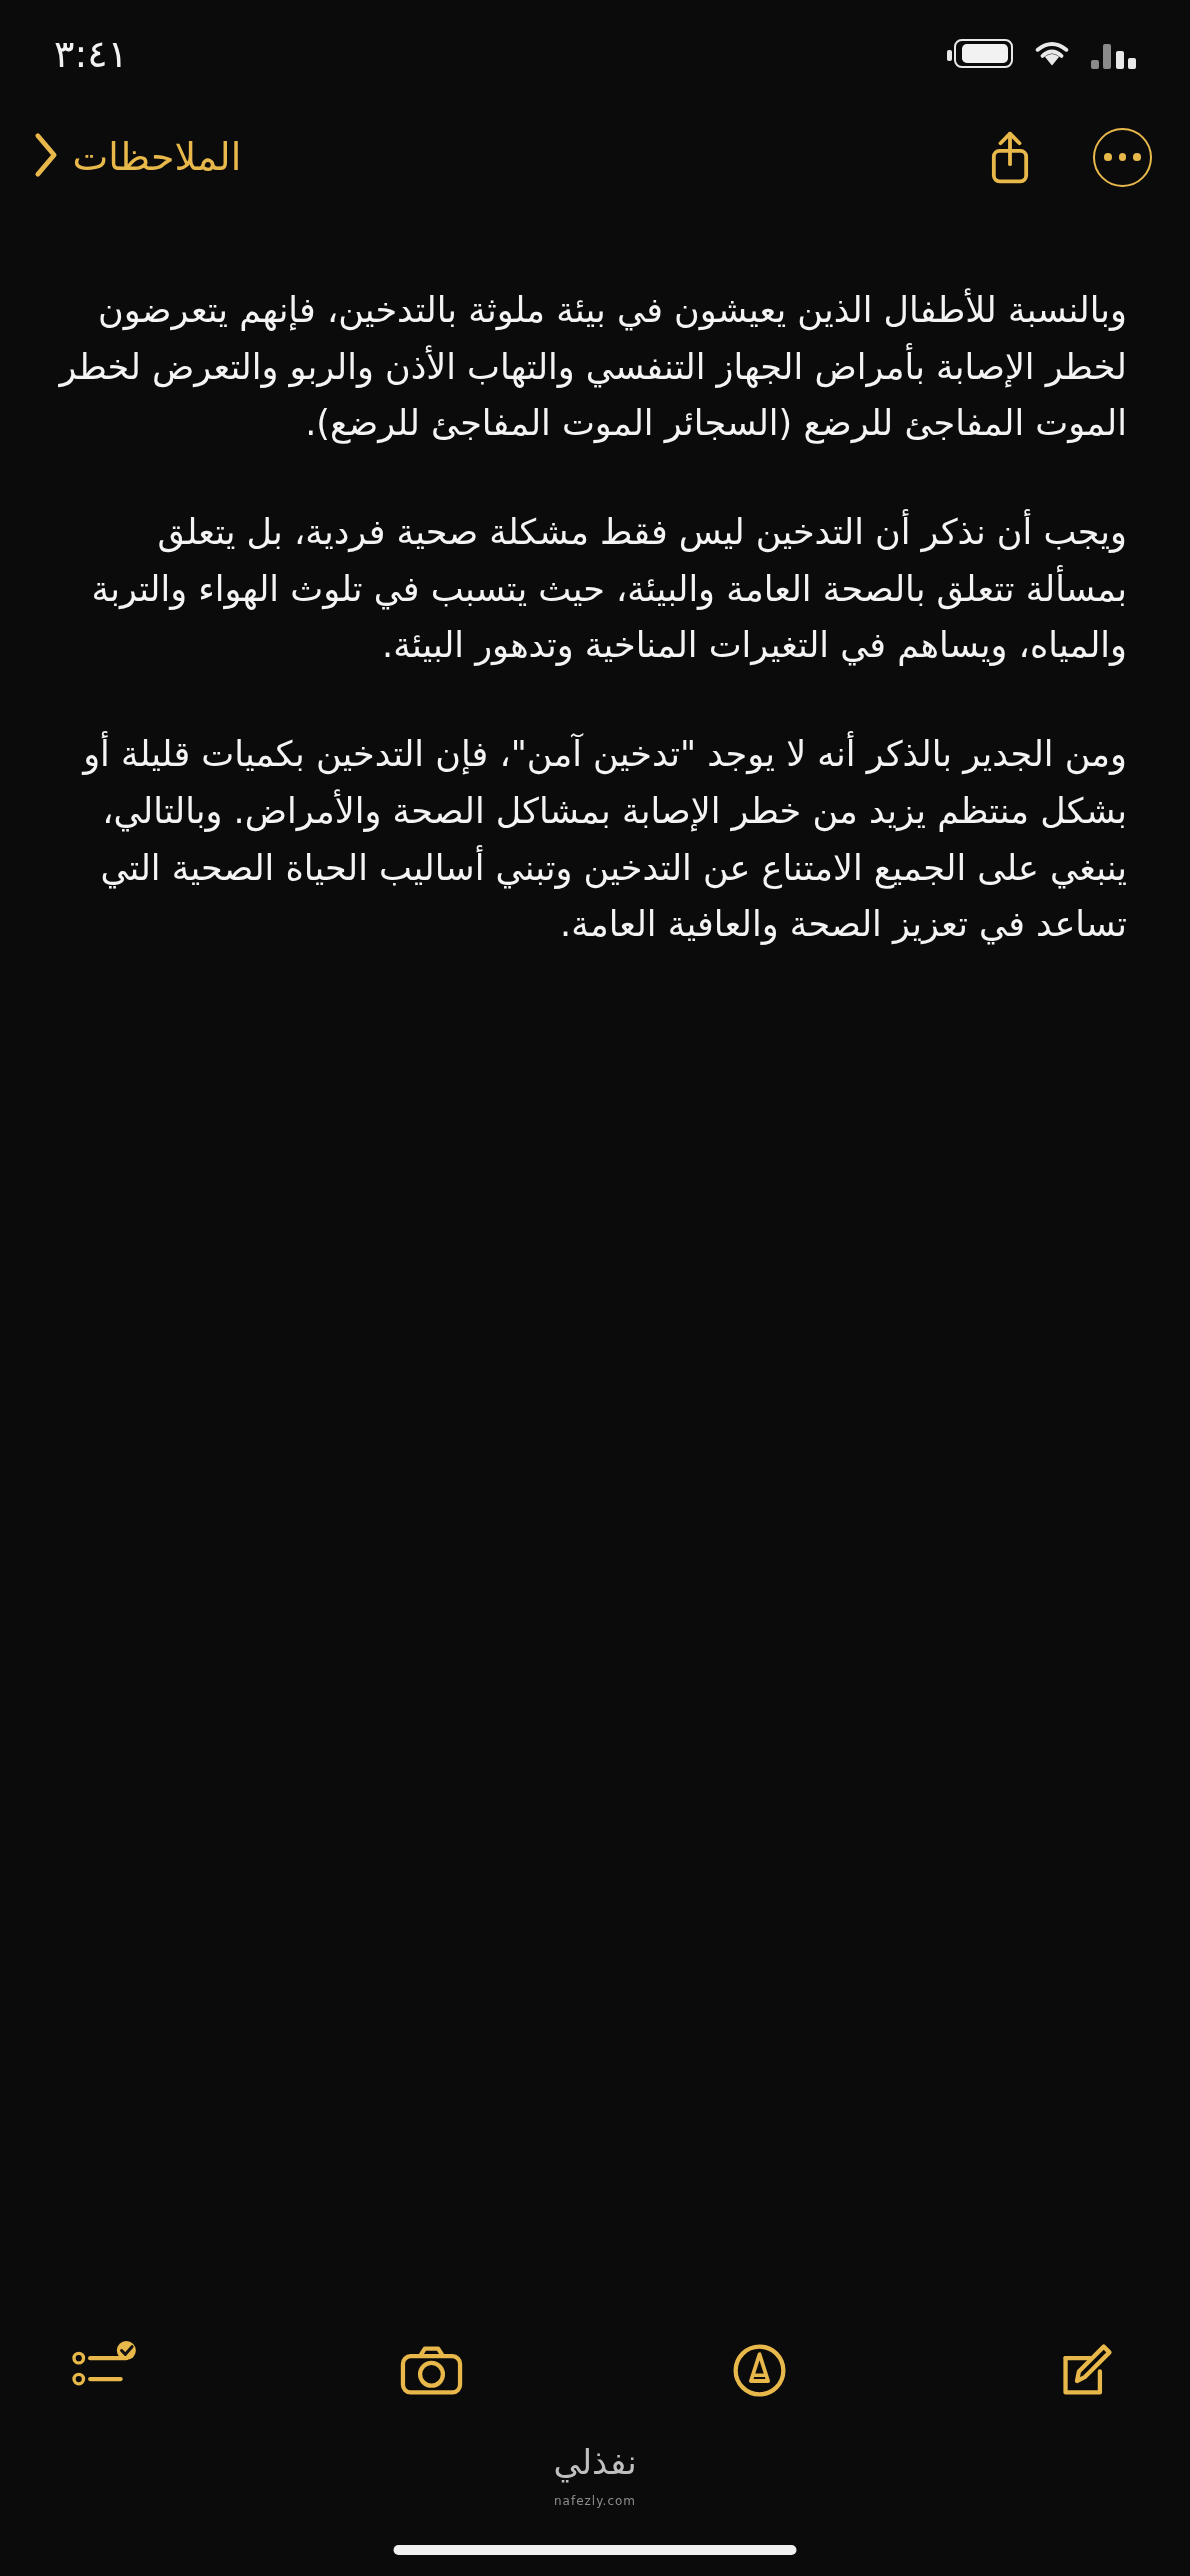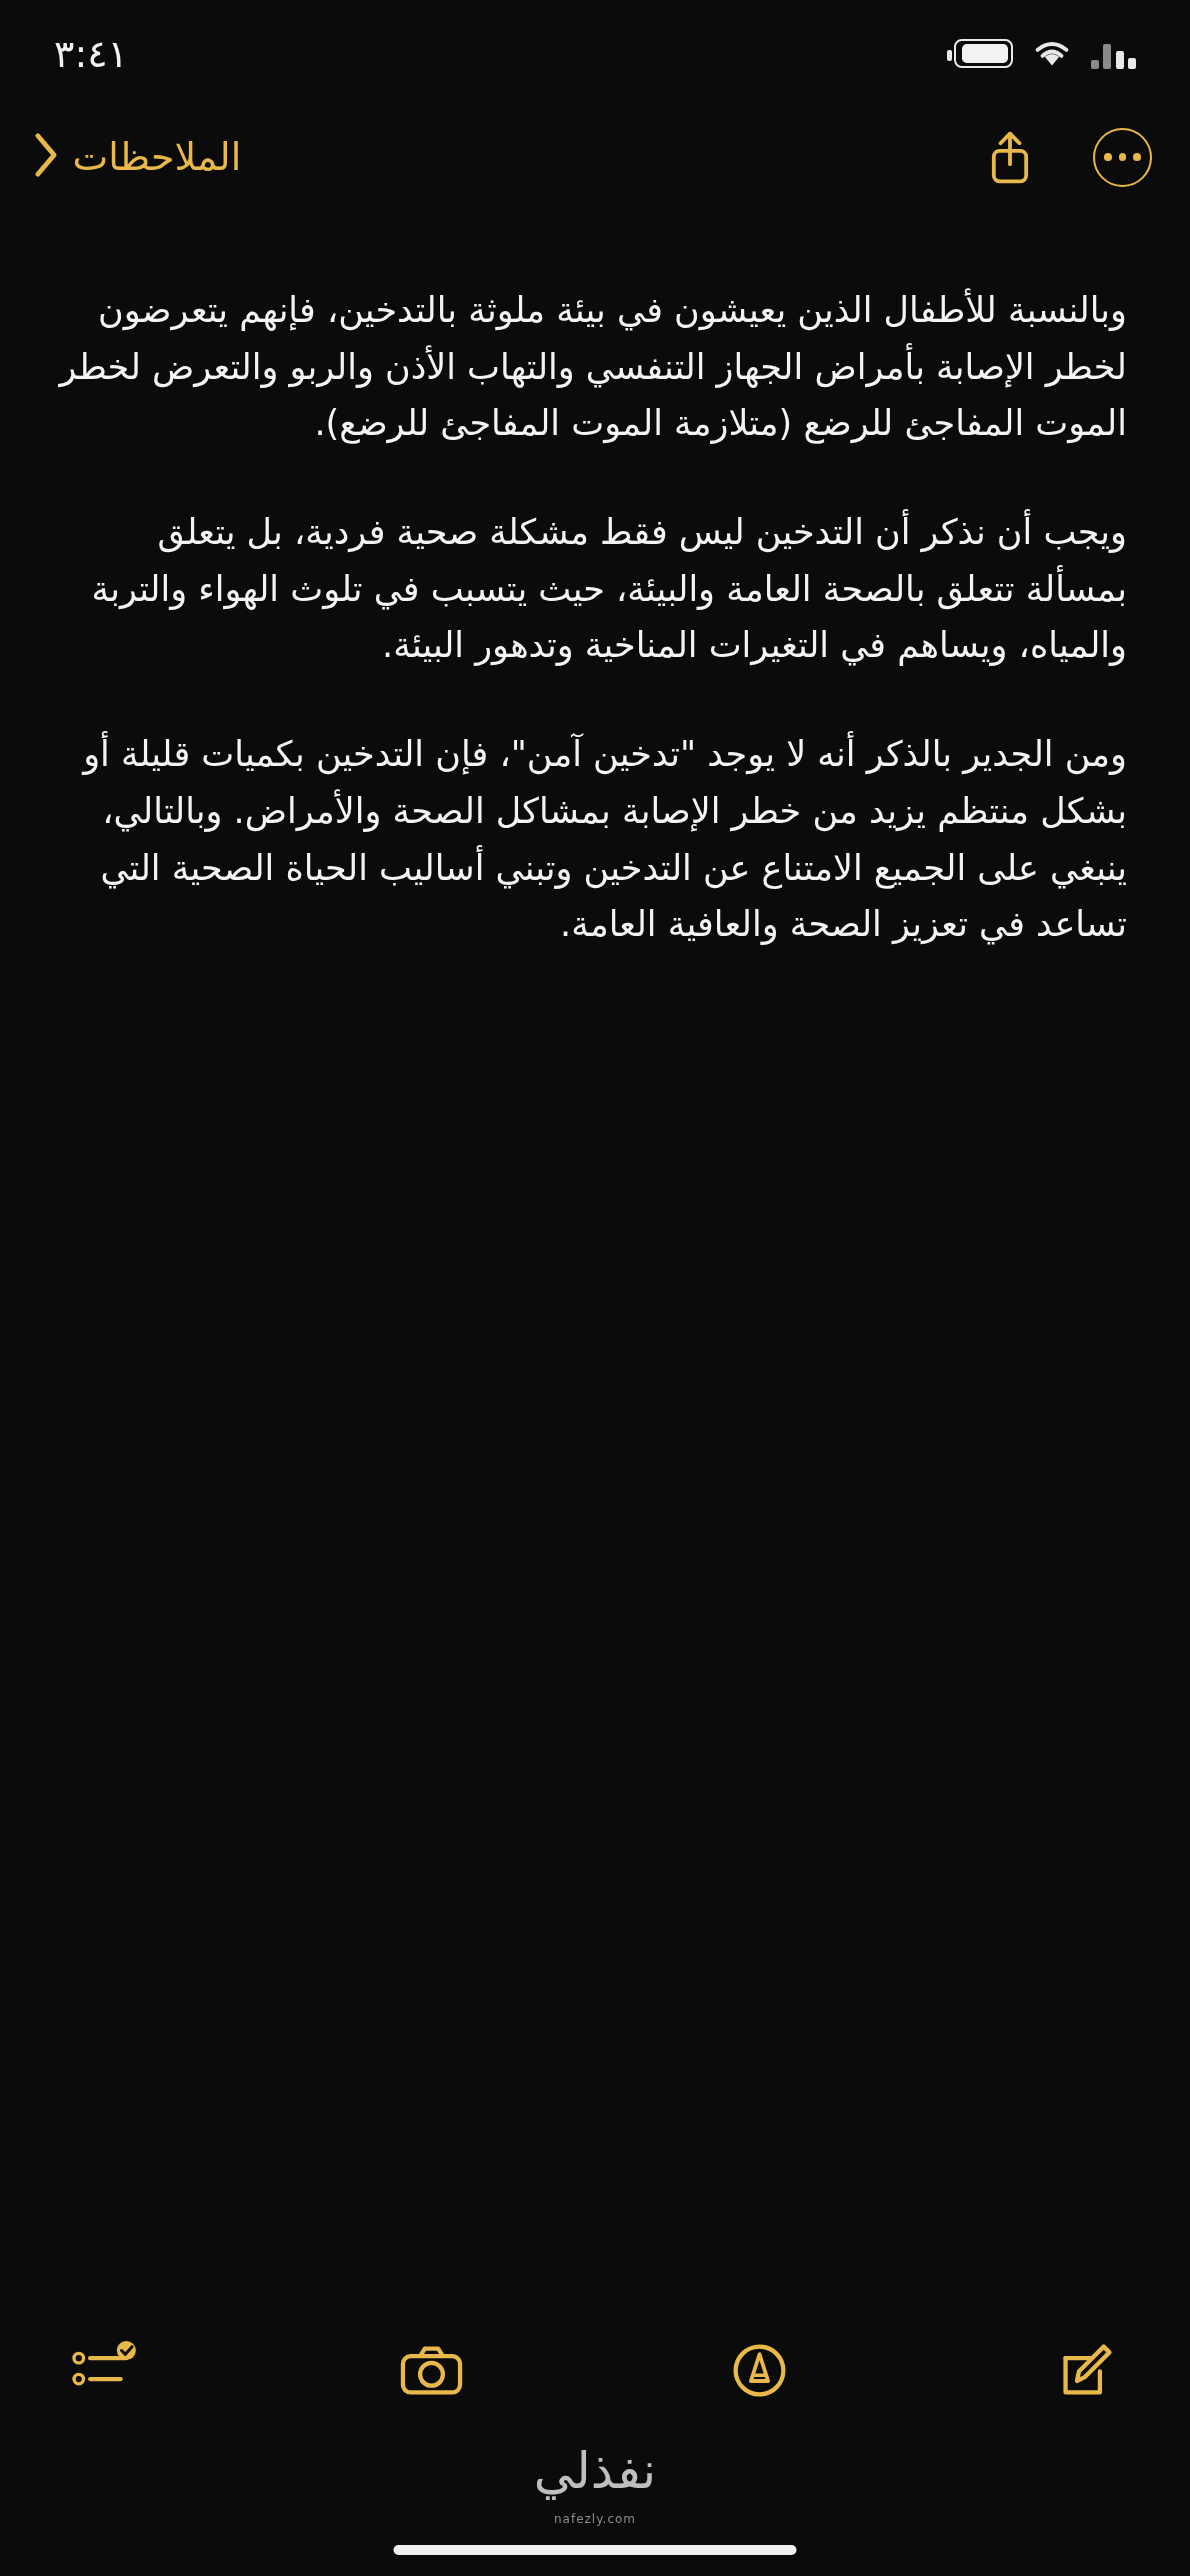--- a/index.html
+++ b/index.html
@@ -135,21 +135,21 @@
 
   
   .footer {
     height:134px;
     display:flex; flex-direction:column;
     align-items:center; justify-content:flex-start;
     gap:11.5px;
   }
   .wm-main {
     color:#cfcfcf;
-    font-size:50px;
+    font-size:34px;
     letter-spacing:1.9px;
     opacity:.92;
     font-family:"DejaVu Sans", sans-serif;
   }
   .wm-sub {
     color:#8d8d8d;
     font-size:12px;
     letter-spacing:1px;
     font-family:"DejaVu Sans", sans-serif;
   }
@@ -210,21 +210,21 @@
       <span>
         <svg width="27" height="48" viewBox="0 0 28 50" aria-hidden="true">
           <path d="M6 5 L23 25 L6 45" stroke="#e8b84b" stroke-width="5" fill="none" stroke-linecap="round" stroke-linejoin="round"></path>
         </svg>
       </span>
       <span class="back-label">الملاحظات</span>
     </div>
   </div>
 
   <div class="note-body">
-    <p class="para">وبالنسبة للأطفال الذين يعيشون في بيئة ملوثة بالتدخين، فإنهم يتعرضون لخطر الإصابة بأمراض الجهاز التنفسي والتهاب الأذن والربو والتعرض لخطر الموت المفاجئ للرضع (متلازمة الموت المفاجئ للرضع).</p>
+    <p class="para">وبالنسبة للأطفال الذين يعيشون في بيئة ملوثة بالتدخين، فإنهم يتعرضون لخطر الإصابة بأمراض الجهاز التنفسي والتهاب الأذن والربو والتعرض لخطر الموت المفاجئ للرضع (السجائر الموت المفاجئ للرضع).</p>
     <p class="para">ويجب أن نذكر أن التدخين ليس فقط مشكلة صحية فردية، بل يتعلق بمسألة تتعلق بالصحة العامة والبيئة، حيث يتسبب في تلوث الهواء والتربة والمياه، ويساهم في التغيرات المناخية وتدهور البيئة.</p>
     <p class="para">ومن الجدير بالذكر أنه لا يوجد "تدخين آمن"، فإن التدخين بكميات قليلة أو بشكل منتظم يزيد من خطر الإصابة بمشاكل الصحة والأمراض. وبالتالي، ينبغي على الجميع الامتناع عن التدخين وتبني أساليب الحياة الصحية التي تساعد في تعزيز الصحة والعافية العامة.</p>
   </div>
 
   <div class="toolbar">
     <div class="tool">
       <svg width="63" height="63" viewBox="0 0 66 66" aria-hidden="true">
         <path d="M10 20 L10 56 L46 56 L46 34" stroke="#e8b84b" stroke-width="4.5" fill="none" stroke-linecap="round" stroke-linejoin="round"></path>
         <path d="M10 20 L36 20" stroke="#e8b84b" stroke-width="4.5" fill="none" stroke-linecap="round"></path>
         <path d="M30 40 L56 14 L50 8 L24 34 L22 44 Z" stroke="#e8b84b" stroke-width="4.5" fill="none" stroke-linejoin="round"></path>

